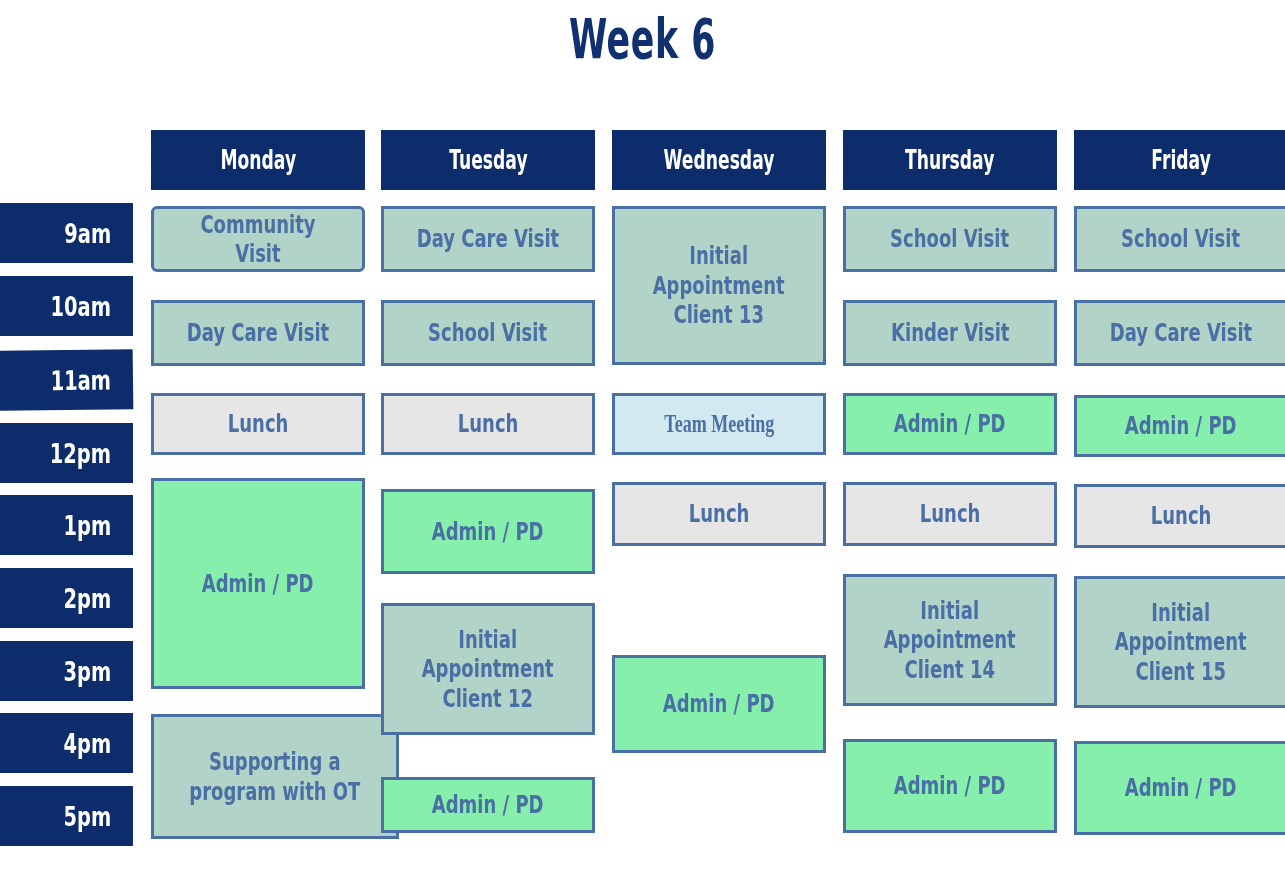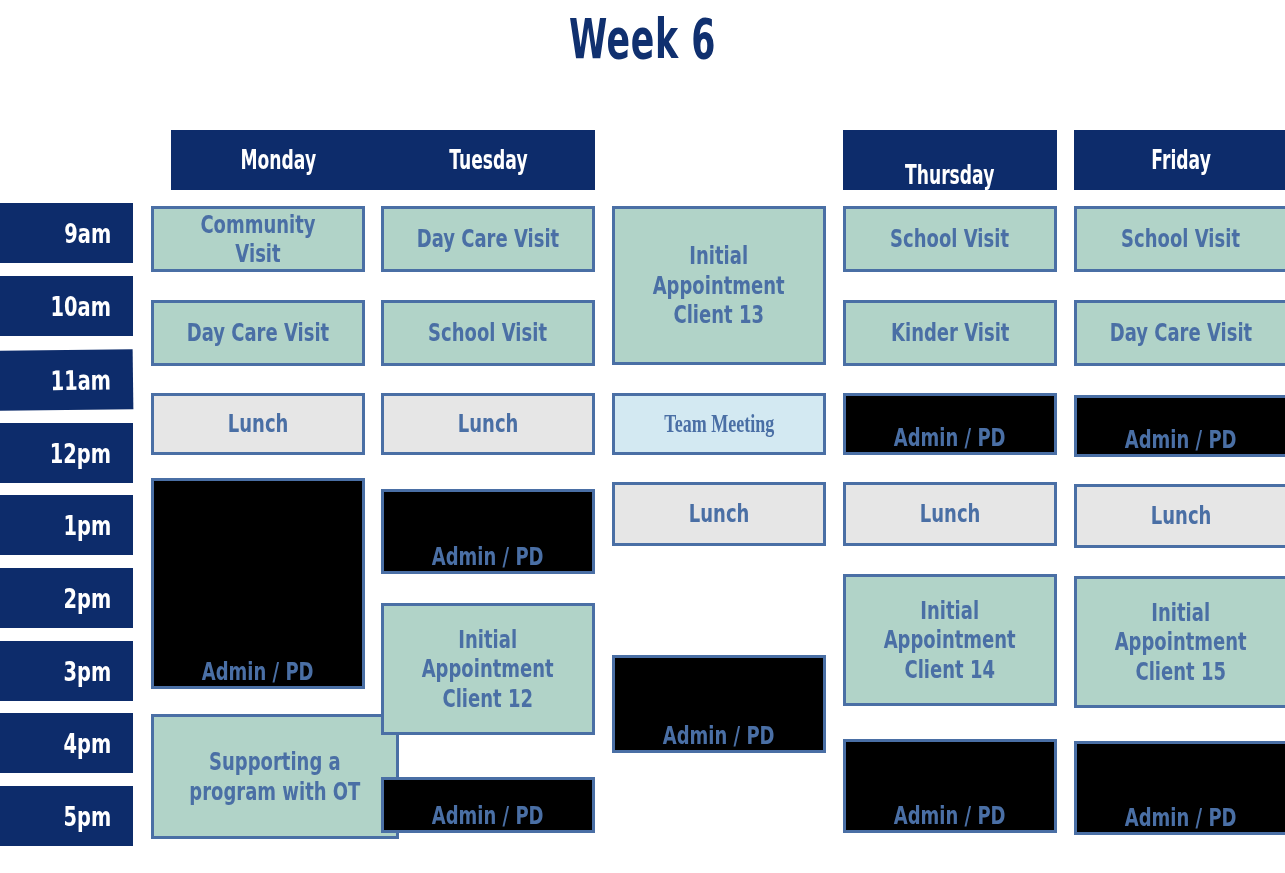--- a/index.html
+++ b/index.html
@@ -102,37 +102,40 @@
     overflow: hidden;
   }
   .event > span {
     display: inline-block;
     transform: scaleX(0.72);
     transform-origin: center center;
     white-space: pre-line;
   }
 
   .cat-visit      { background: #b1d3c8; }
-  .cat-admin      { background: #000000; align-items: flex-end; }
+  .cat-admin      { background: #86efac; }
   .cat-lunch      { background: #e6e6e6; justify-content: center; }
   .cat-meeting    { background: #d3e9f2; font-family: Liberation Serif, serif; }
 </style>
 </head>
 <body>
 
 <div id="page-title">Week 6</div>
 
 <div id="schedule-grid">
-    <div class="day-header" style="left: 151px; top: 130px; width: 214px; height: 60px; margin-left: 20px;">
+    <div class="day-header" style="left: 151px; top: 130px; width: 214px; height: 60px;">
       <span>Monday</span>
     </div>
     <div class="day-header" style="left: 381px; top: 130px; width: 214px; height: 60px;">
       <span>Tuesday</span>
     </div>
-    <div class="day-header" style="left: 843px; top: 130px; width: 214px; height: 60px; align-items: flex-end;">
+    <div class="day-header" style="left: 612px; top: 130px; width: 214px; height: 60px;">
+      <span>Wednesday</span>
+    </div>
+    <div class="day-header" style="left: 843px; top: 130px; width: 214px; height: 60px;">
       <span>Thursday</span>
     </div>
     <div class="day-header" style="left: 1074px; top: 130px; width: 214px; height: 60px;">
       <span>Friday</span>
     </div>
     <div class="time-chip" style="left: -8px; top: 203px; width: 141px; height: 60px;">
       <span>9am</span>
     </div>
     <div class="time-chip" style="left: -8px; top: 276px; width: 141px; height: 60px;">
       <span>10am</span>
@@ -151,21 +154,21 @@
     </div>
     <div class="time-chip" style="left: -8px; top: 641px; width: 141px; height: 60px;">
       <span>3pm</span>
     </div>
     <div class="time-chip" style="left: -8px; top: 713px; width: 141px; height: 60px;">
       <span>4pm</span>
     </div>
     <div class="time-chip" style="left: -8px; top: 786px; width: 141px; height: 60px;">
       <span>5pm</span>
     </div>
-    <div class="event cat-visit" style="left: 151px; top: 206px; width: 214px; height: 66px;">
+    <div class="event cat-visit" style="left: 151px; top: 206px; width: 214px; height: 66px; border-radius: 6px;">
       <span>Community Visit</span>
     </div>
     <div class="event cat-visit" style="left: 151px; top: 300px; width: 214px; height: 66px;">
       <span>Day Care Visit</span>
     </div>
     <div class="event cat-lunch" style="left: 151px; top: 393px; width: 214px; height: 62px;">
       <span>Lunch</span>
     </div>
     <div class="event cat-admin" style="left: 151px; top: 478px; width: 214px; height: 211px;">
       <span>Admin / PD</span>

